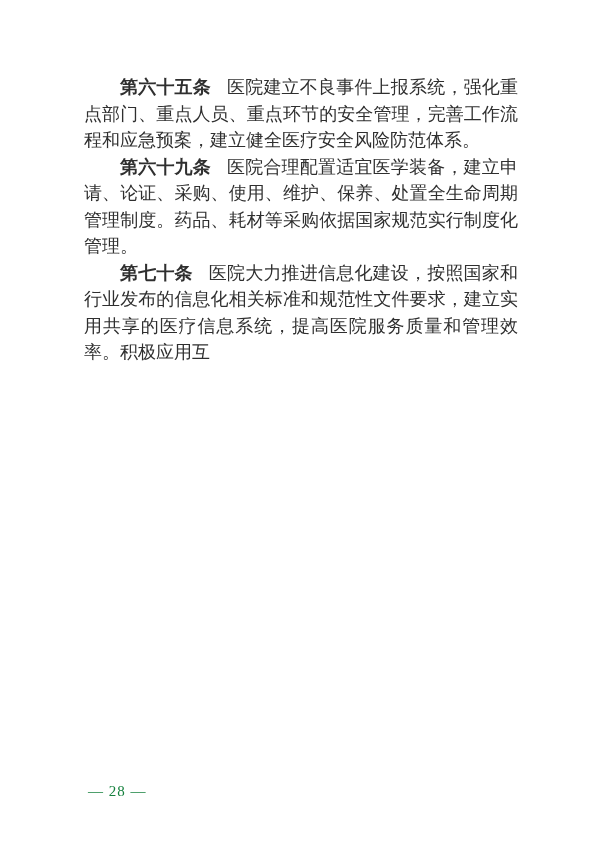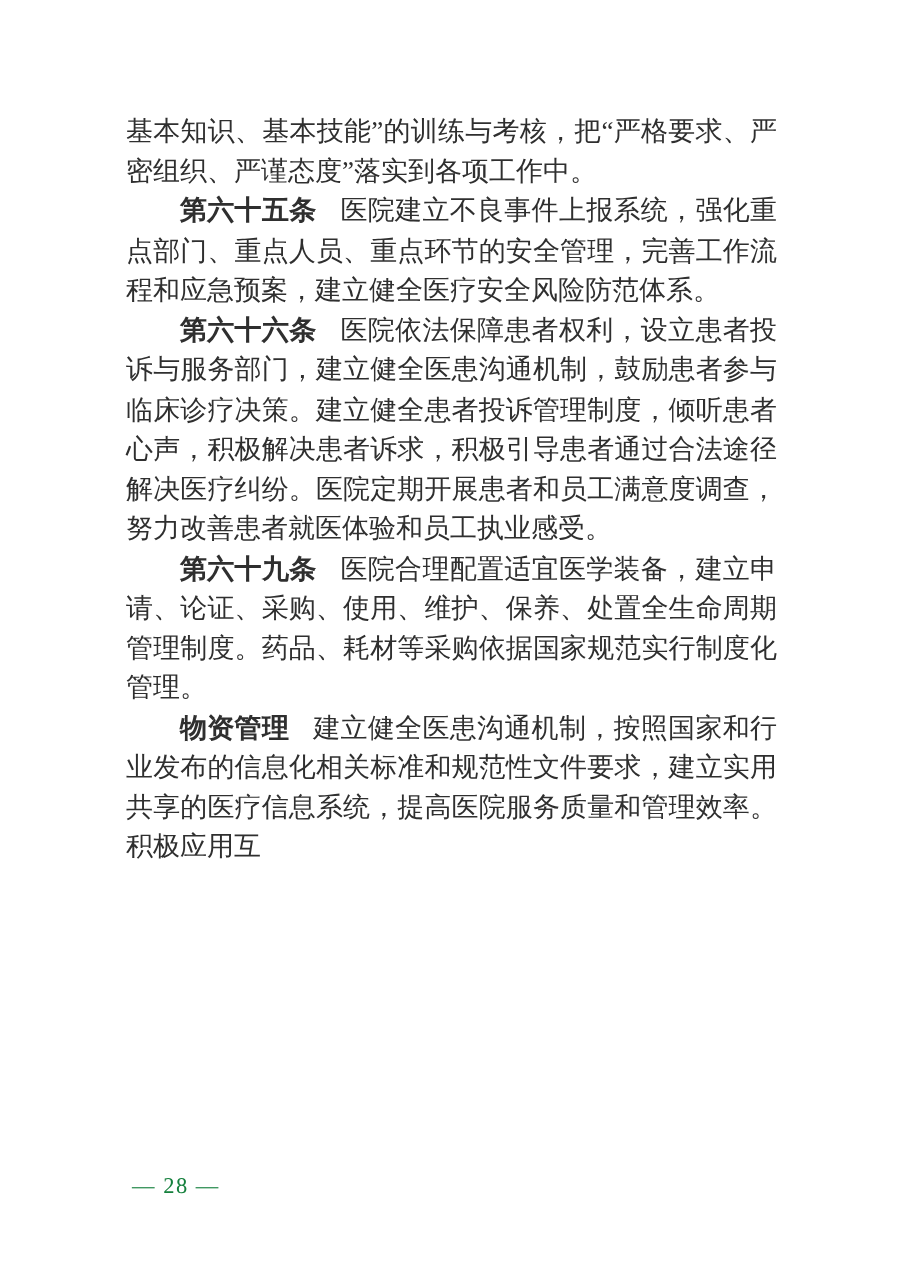--- a/index.html
+++ b/index.html
@@ -60,29 +60,27 @@
     letter-spacing: 1px;
     color: #15803d;
   }
 </style>
 </head>
 <body>
 
 <div class="page">
   <div class="content">
 
-    <p class="para continuation"><span class="lead"></span><span>基本知识、基本技能”的训练与考核，把“严格要求、严密组织、严谨态度”落实到各项工作中。</span></p>
 
     <p class="para"><span class="lead">第六十五条</span><span>医院建立不良事件上报系统，强化重点部门、重点人员、重点环节的安全管理，完善工作流程和应急预案，建立健全医疗安全风险防范体系。</span></p>
 
-    <p class="para"><span class="lead">第六十六条</span><span>医院依法保障患者权利，设立患者投诉与服务部门，建立健全医患沟通机制，鼓励患者参与临床诊疗决策。建立健全患者投诉管理制度，倾听患者心声，积极解决患者诉求，积极引导患者通过合法途径解决医疗纠纷。医院定期开展患者和员工满意度调查，努力改善患者就医体验和员工执业感受。</span></p>
 
 
 
 
     <p class="para"><span class="lead">第六十九条</span><span>医院合理配置适宜医学装备，建立申请、论证、采购、使用、维护、保养、处置全生命周期管理制度。药品、耗材等采购依据国家规范实行制度化管理。</span></p>
 
-    <p class="para"><span class="lead">物资管理</span><span>建立健全医患沟通机制，按照国家和行业发布的信息化相关标准和规范性文件要求，建立实用共享的医疗信息系统，提高医院服务质量和管理效率。积极应用互</span></p>
+    <p class="para"><span class="lead">第七十条</span><span>医院大力推进信息化建设，按照国家和行业发布的信息化相关标准和规范性文件要求，建立实用共享的医疗信息系统，提高医院服务质量和管理效率。积极应用互</span></p>
 
   </div>
 
   <div class="footer">— 28 —</div>
 </div>
 
 </body></html>

